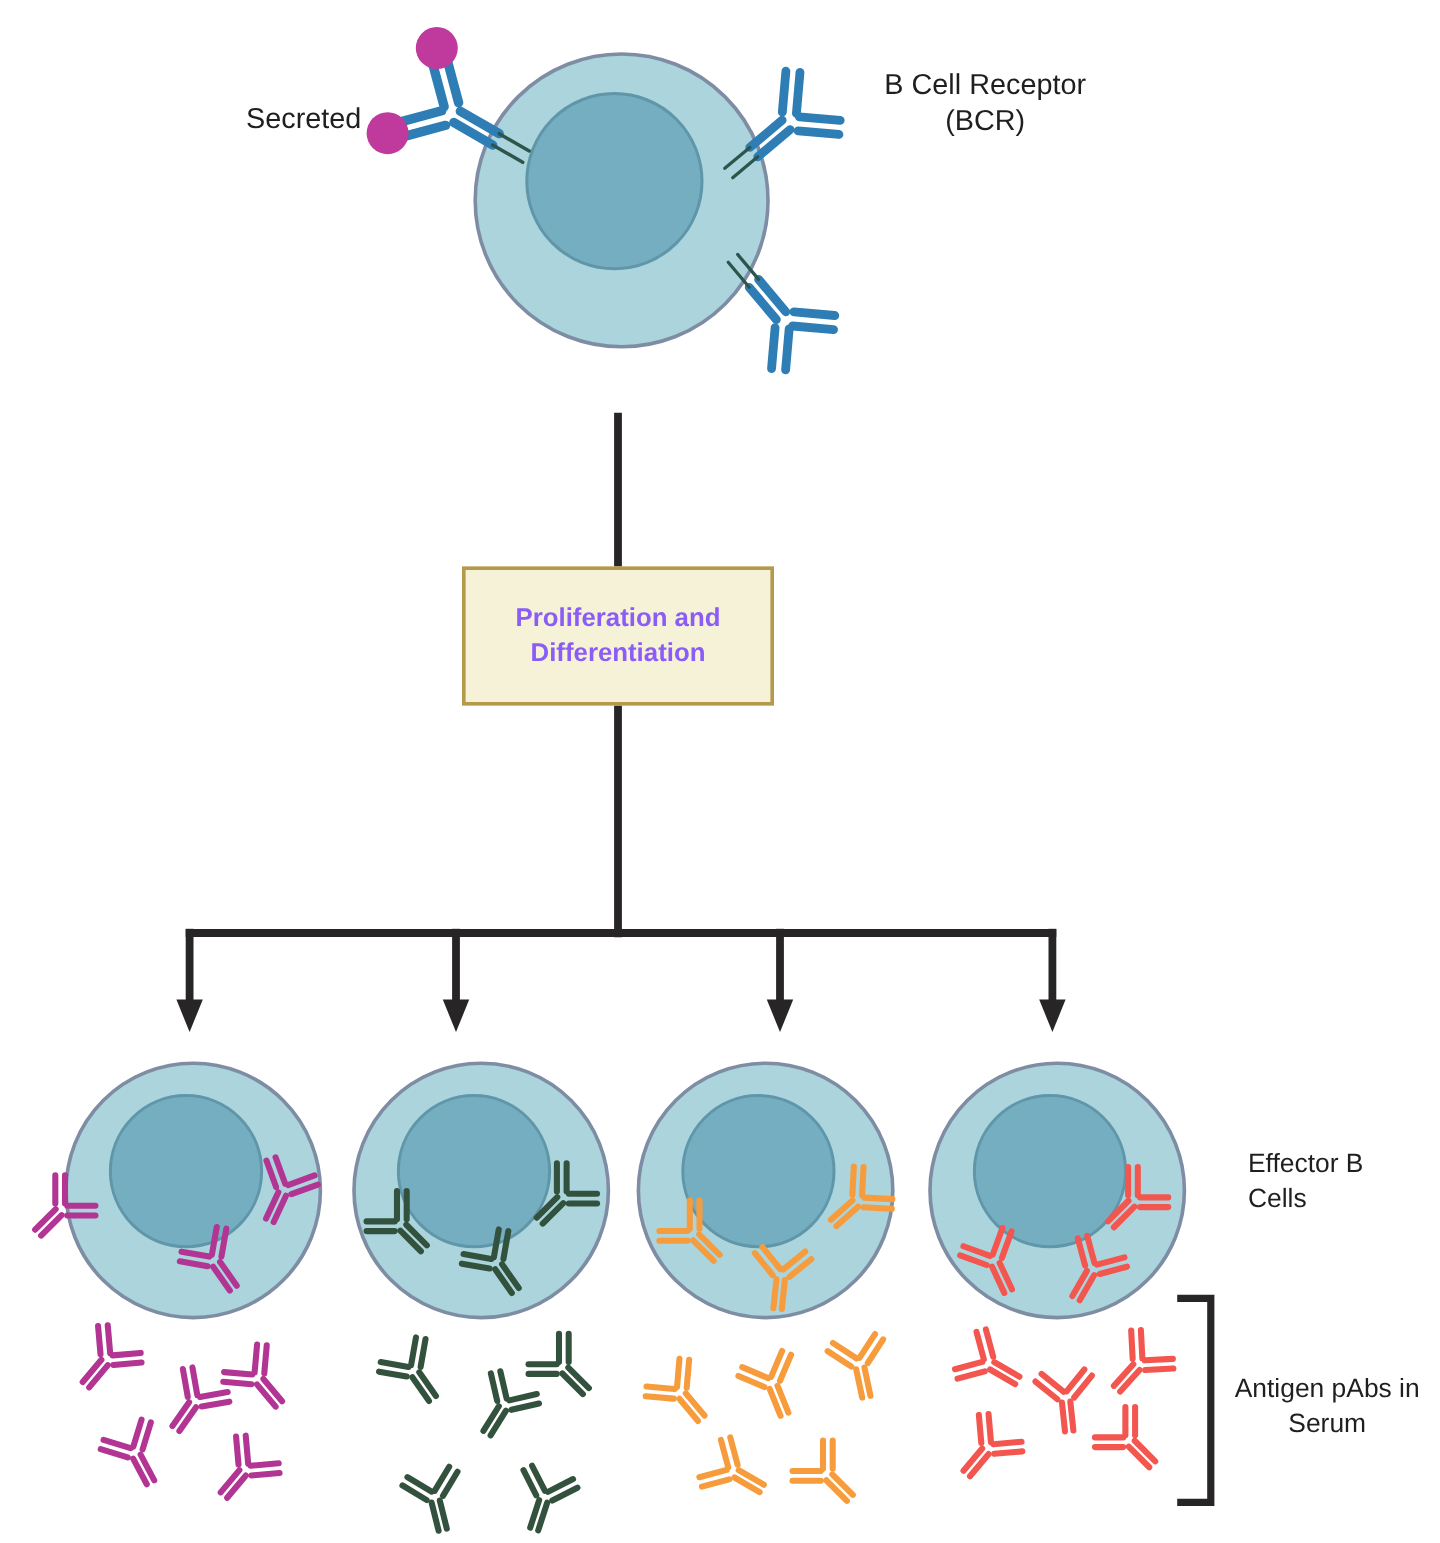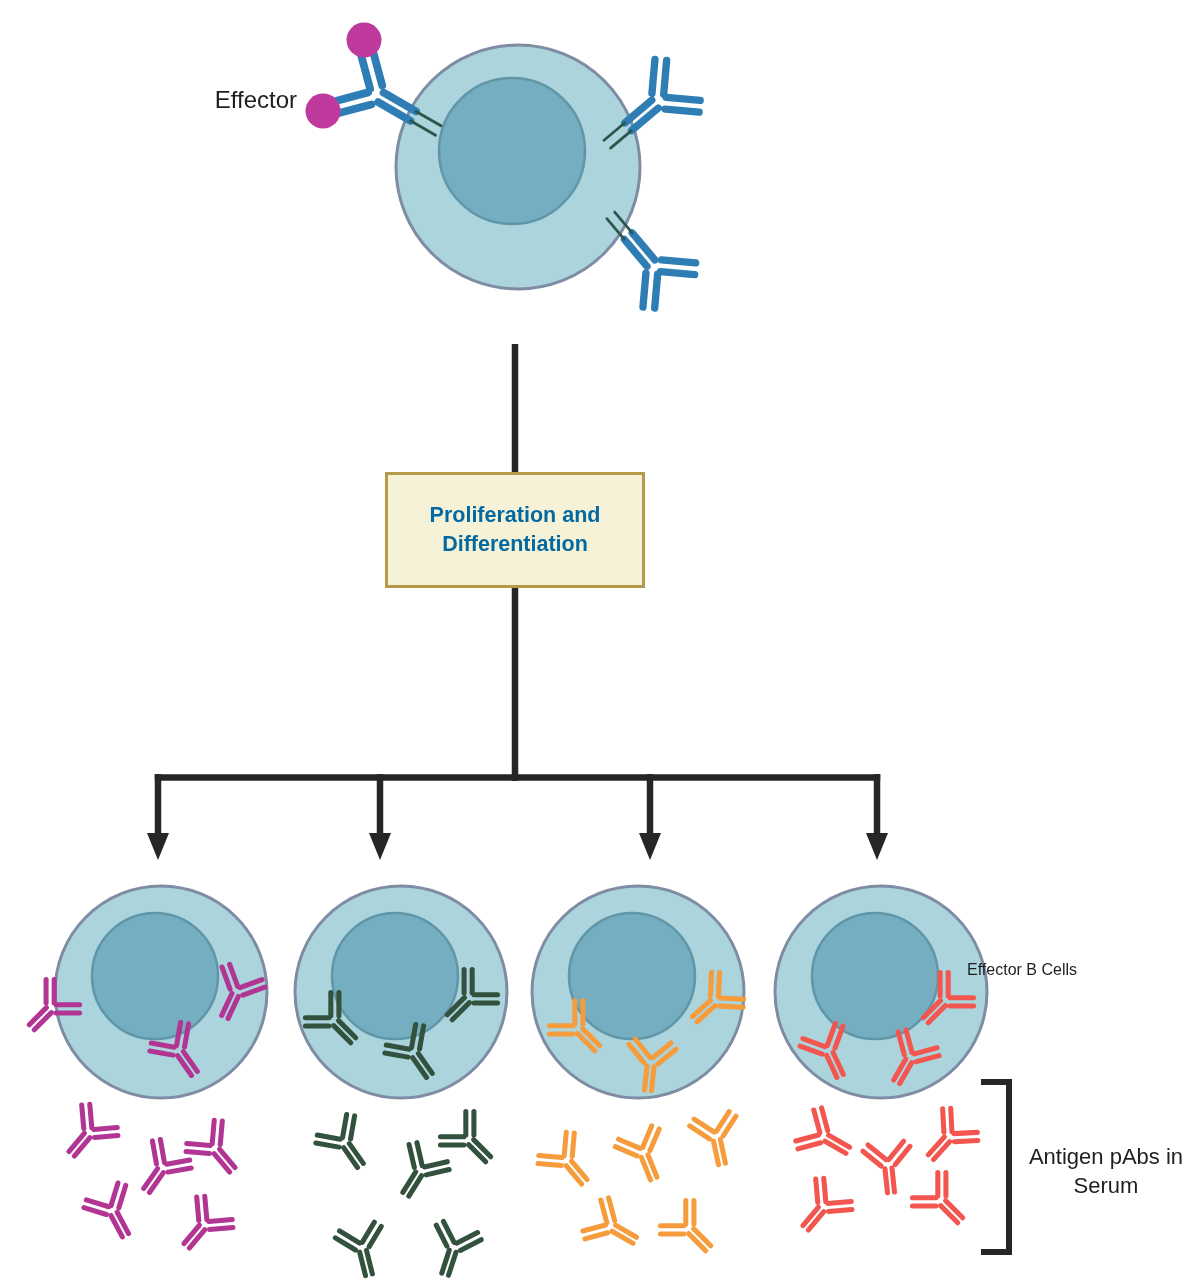--- a/index.html
+++ b/index.html
@@ -2,27 +2,27 @@
 <html style="--background: #ffffff; --line: #272525; --text: #1f1f1f; --cell-fill: #abd4dc; --cell-stroke: #7e8da4; --nucleus-fill: #74aec0; --nucleus-stroke: #6096a9; --bcr-blue: #2e7eb5; --bcr-stalk: #2c564c; --antigen-magenta: #c0399c; --box-fill: #f6f2d8; --box-border: #b59a4c; --ab-magenta: #b23493; --ab-green: #33523d; --ab-orange: #f69c3d; --ab-red: #f3554f;"><head>
 <meta charset="utf-8">
 <style>
   html,body{margin:0;padding:0;background:#ffffff;}
   .canvas{position:relative;width:1200px;height:1286px;background:#ffffff;overflow:hidden;
           font-family:"Liberation Sans",sans-serif;color:var(--text,#1f1f1f);}
   #diagram{position:absolute;left:0;top:0;}
   .lbl{position:absolute;color:var(--text,#1f1f1f);}
   #lbl-antigen{left:205px;top:86px;width:92px;text-align:right;font-size:24px;line-height:28px;}
   #lbl-bcr{left:726px;top:56px;width:190px;text-align:center;font-size:24px;line-height:30px;}
-  #lbl-effector{left:964px;top:955px;width:116px;text-align:center;font-size:16px;line-height:29px;}
+  #lbl-effector{left:1040px;top:955px;width:116px;text-align:left;font-size:22px;line-height:29px;}
   #lbl-pabs{left:1022px;top:1142px;width:168px;text-align:center;font-size:22px;line-height:29px;}
   #prolif-box{position:absolute;left:385px;top:472px;width:260px;height:116px;box-sizing:border-box;
       background:var(--box-fill,#f6f2d8);border:3px solid var(--box-border,#b59a4c);
       display:flex;align-items:center;justify-content:center;}
   #prolif-box span{display:block;width:228px;text-align:center;font-weight:bold;
-      font-size:21.5px;line-height:29px;color:#0369a1;}
+      font-size:21.5px;line-height:29px;color:#8b5cf6;}
 </style>
 </head>
 <body>
 
 <div class="canvas">
   <svg id="diagram" width="1200" height="1286" viewBox="0 0 1200 1286">
       <g stroke="#272525" stroke-width="6.5" fill="none">
         <line x1="515" y1="344" x2="515" y2="473"></line>
         <line x1="515" y1="586" x2="515" y2="781"></line>
         <line x1="154.75" y1="777.5" x2="880.25" y2="777.5"></line>
@@ -339,22 +339,23 @@
       <g transform="translate(940 1200) rotate(-45) scale(1.1)" stroke="#f3554f" stroke-width="4.6" stroke-linecap="round" fill="none">
         <line x1="-3.2" y1="4" x2="-3.2" y2="26"></line>
         <line x1="3.2" y1="4" x2="3.2" y2="26"></line>
         <line x1="-6.4" y1="1.2" x2="-21.5" y2="-13.9"></line>
         <line x1="-1.2" y1="-4" x2="-16.3" y2="-19.1"></line>
         <line x1="6.4" y1="1.2" x2="21.5" y2="-13.9"></line>
         <line x1="1.2" y1="-4" x2="16.3" y2="-19.1"></line>
       </g>
     </svg>
 
-  <div class="lbl" id="lbl-antigen">Effector</div>
-
+  <div class="lbl" id="lbl-antigen">Secreted</div>
+
+  <div class="lbl" id="lbl-bcr">B Cell Receptor (BCR)</div>
 
   <div id="prolif-box">
     <span>Proliferation and Differentiation</span>
   </div>
 
   <div class="lbl" id="lbl-effector">Effector B Cells</div>
 
   <div class="lbl" id="lbl-pabs">Antigen pAbs in Serum</div>
 </div>
 

